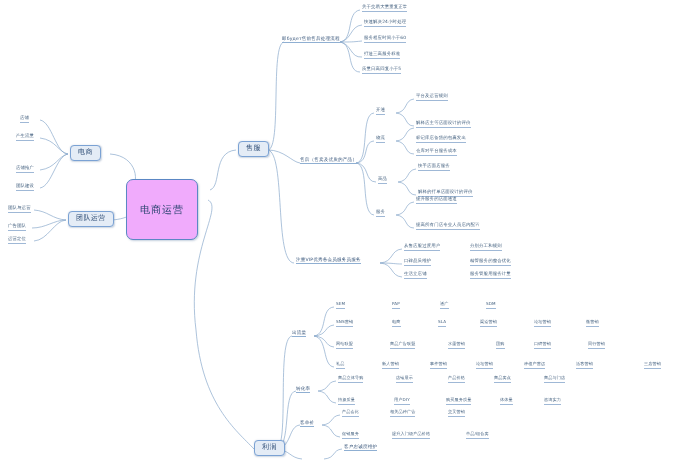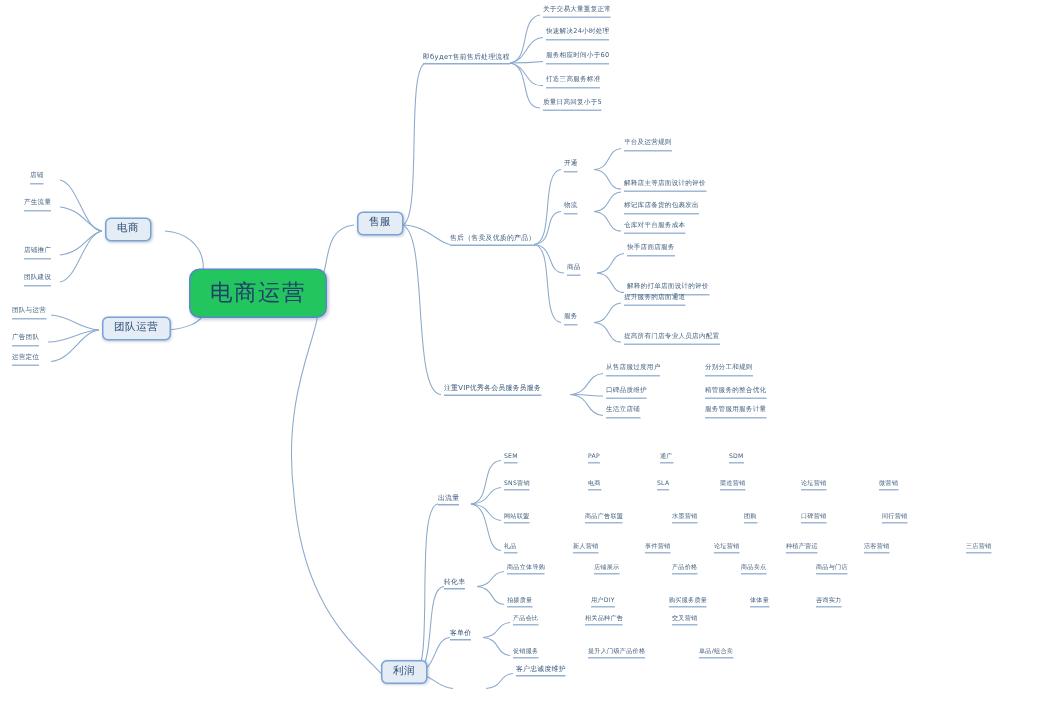--- a/index.html
+++ b/index.html
@@ -14,25 +14,25 @@
   svg#wires{position:absolute;left:0;top:0;width:700px;height:470px;pointer-events:none;}
   .node{
     position:absolute;
     box-sizing:border-box;
     white-space:nowrap;
     color:#2b4a73;
     line-height:1.1;
   }
   
   .root{
-    background:#22c55e;
+    background:#f0abfc;
     border:1.4px solid #5b87c4;
     border-radius:7px;
-    padding:7px 13px;
-    font-size:15px;
+    padding:24px 13px;
+    font-size:10px;
     color:#23406b;
     box-shadow:1px 1px 2px rgba(90,120,160,.35);
     letter-spacing:1px;
   }
   
   .l1{
     background:#e4ecf6;
     border:1px solid #7ba2d4;
     border-radius:4px;
     padding:3px 7px;
@@ -130,21 +130,21 @@
   </svg>
 
   <div class="node root" style="left:126px;top:179px;">电商运营</div>
 
   <div class="node l1" style="left:70px;top:145px;">电商</div>
   <div class="node leaf" style="left:20px;top:116px;">店铺</div>
   <div class="node leaf" style="left:16px;top:134px;">产生流量</div>
   <div class="node leaf" style="left:16px;top:166px;">店铺推广</div>
   <div class="node leaf" style="left:16px;top:184px;">团队建设</div>
 
-  <div class="node l1" style="left:68px;top:211px;">团队运营</div>
+  <div class="node l1" style="left:68px;top:211px;font-family:Liberation Mono, monospace;">团队运营</div>
   <div class="node leaf" style="left:8px;top:206px;">团队与运营</div>
   <div class="node leaf" style="left:8px;top:224px;">广告团队</div>
   <div class="node leaf" style="left:8px;top:237px;">运营定位</div>
 
   <div class="node l1" style="left:238px;top:141px;">售服</div>
 
   <div class="node leaf mid" style="left:282px;top:36px;">即будет售前售后处理流程</div>
   <div class="node leaf" style="left:362px;top:5px;">关于交易大量重复正常</div>
   <div class="node leaf" style="left:364px;top:20px;">快速解决24小时处理</div>
   <div class="node leaf" style="left:364px;top:36px;">服务相应时间小于60</div>

